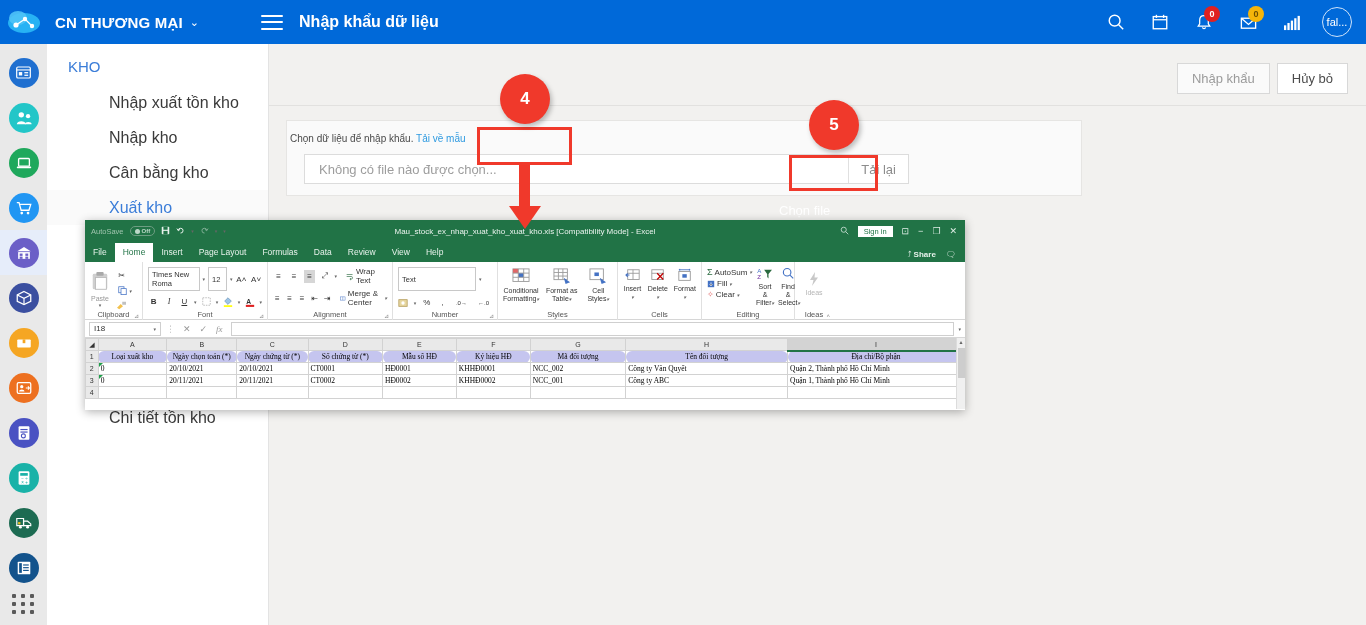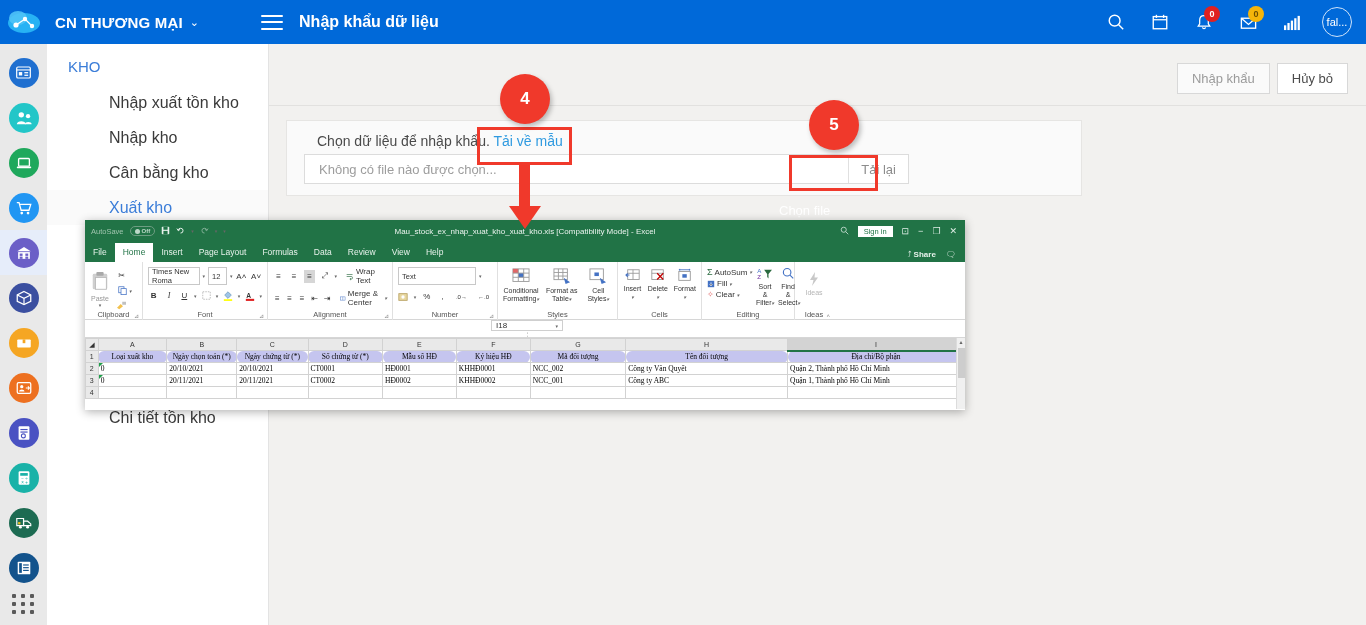--- a/index.html
+++ b/index.html
@@ -86,21 +86,21 @@
     font-family: "Liberation Sans", sans-serif;
   }
   .btn-outline.enabled { background: #ffffff; color: #4b4b4b; margin-left: 7px; }
   .main-divider { position: absolute; left: 0; top: 61px; width: 1097px; height: 1px; background: #e2e1df; }
 
   .import-panel {
     position: absolute; left: 17px; top: 76px; width: 796px; height: 76px;
     background: #fafafa; border: 1px solid #e6e5e3;
   }
   .import-label {
-    position: absolute; left: 30px; top: 12px; font-size: 14px; color: #4a4a4a;
+    position: absolute; left: 3px; top: 12px; font-size: 10px; color: #4a4a4a;
   }
   .import-link { color: #2f9ae0; cursor: pointer; }
   .file-row {
     position: absolute; left: 17px; top: 33px; width: 605px; height: 30px;
     display: flex; border: 1px solid #dcdcdc; background: #ffffff;
   }
   .file-text { flex: 1; font-size: 13px; color: #9d9d9d; padding: 7px 0 0 14px; }
   .btn-choose {
     background: #2196f3; color: #fff; font-size: 13px; border: none;
     padding: 0 18px; cursor: pointer; font-family: "Liberation Sans", sans-serif; margin-top: 48px;
@@ -158,33 +158,33 @@
     display: flex; font-size: 8px; color: #333; position: relative;
   }
   .rgroup { position: relative; height: 58px; border-right: 1px solid #e0e0e0; padding: 3px 5px 0; }
   .rgroup-label {
     position: absolute; bottom: 1px; left: 0; right: 0; text-align: center;
     font-size: 7.5px; color: #555;
   }
   .rgroup-launcher { position: absolute; bottom: 1px; right: 3px; font-size: 6px; color: #888; }
   .rrow { display: flex; align-items: center; gap: 3px; }
   .fbox {
-    border: 1px solid #c8c8c8; background: #fff; height: 18px; font-size: 7.5px;
+    border: 1px solid #c8c8c8; background: #fff; height: 24px; font-size: 7.5px;
     display: flex; align-items: center; padding: 0 3px; color: #333;
   }
   .fbtn {
     width: 13px; height: 13px; display: flex; align-items: center; justify-content: center;
     font-size: 8px; cursor: pointer; color: #333;
   }
   .fbtn.wide { width: auto; padding: 0 3px; gap: 2px; }
   .caret { font-size: 5px; color: #666; }
 
   .xl-formula {
     height: 18px; background: #fff; border-bottom: 1px solid #d6d6d6;
-    display: flex; align-items: center; font-size: 8px; color: #333; flex-direction: column;
+    display: flex; align-items: center; font-size: 8px; color: #333;
   }
   .namebox {
     width: 72px; height: 14px; border: 1px solid #cfcfcf; margin-left: 4px;
     display: flex; align-items: center; padding: 0 4px; font-size: 8px; color: #333;
   }
   .fx-icons { display: flex; align-items: center; gap: 9px; padding: 0 8px; color: #999; font-size: 9px; }
   .fbar { flex: 1; height: 14px; border: 1px solid #cfcfcf; margin-right: 4px; }
 
   
   .sheet { position: relative; background: #fff; height: 71px; overflow: hidden; }

